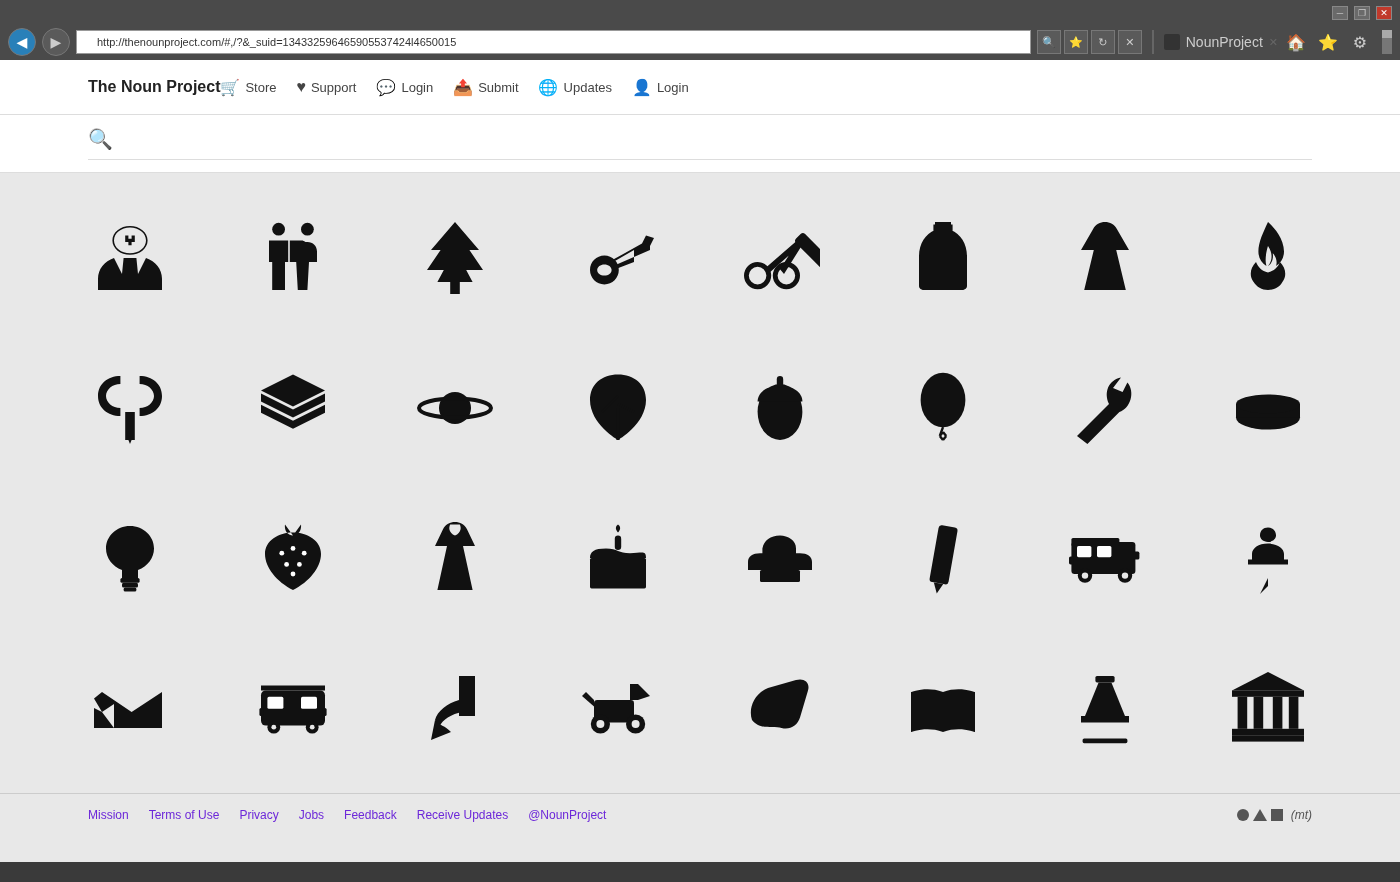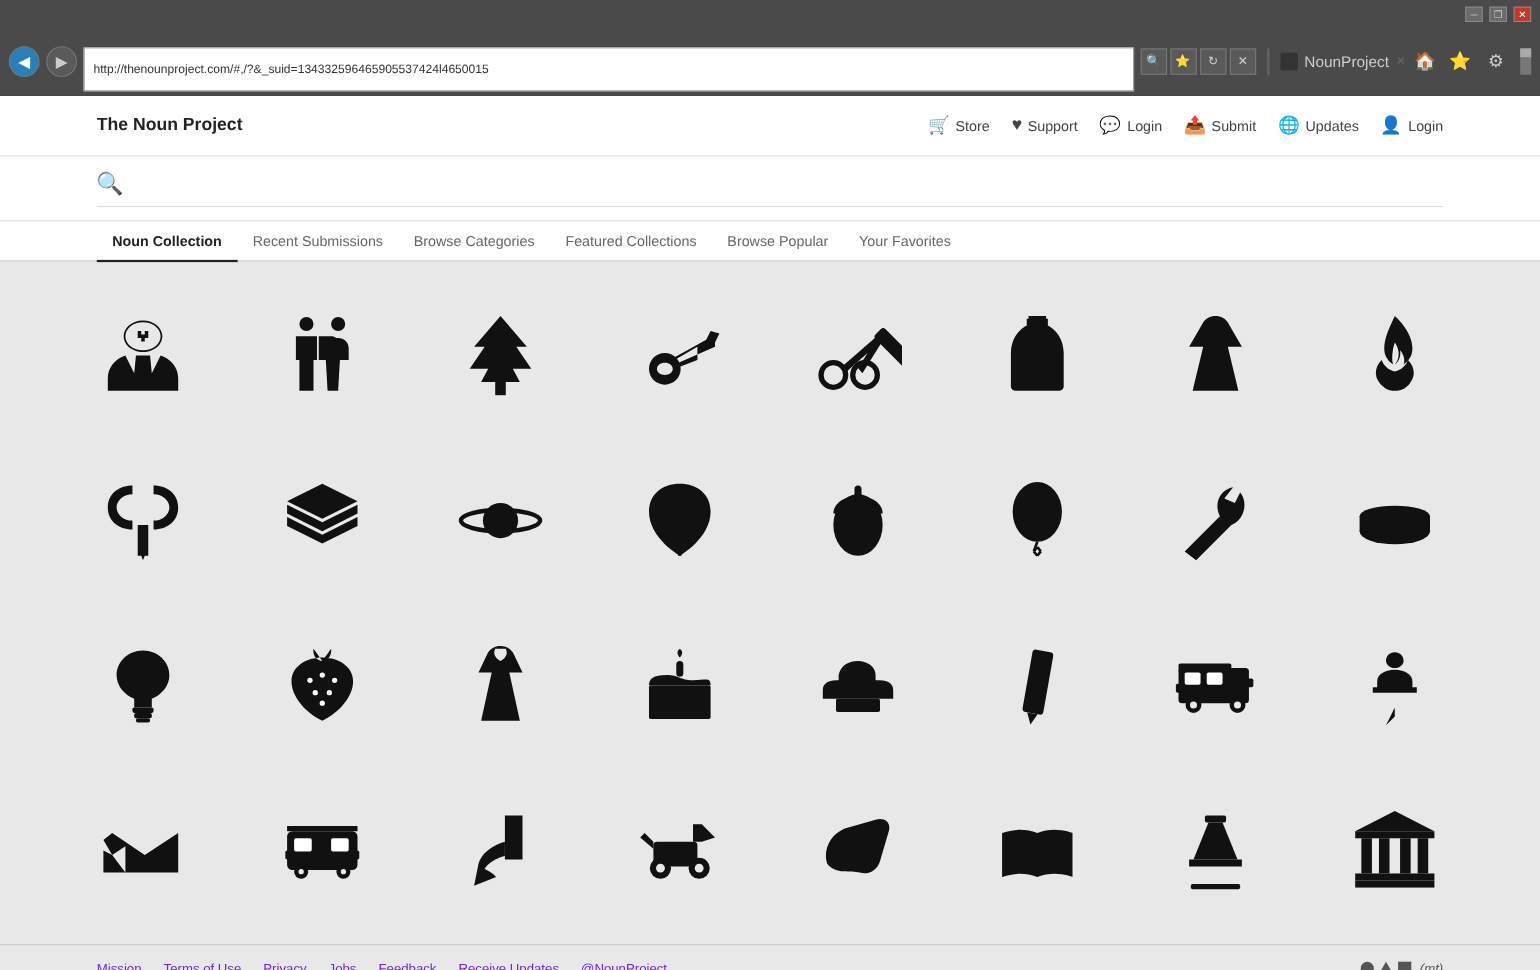--- a/index.html
+++ b/index.html
@@ -7,36 +7,36 @@
 
     
     .browser-chrome { background: #4a4a4a; padding: 6px 8px 0 8px; }
     .browser-titlebar { display: flex; align-items: center; justify-content: space-between; margin-bottom: 4px; }
     .browser-controls { display: flex; gap: 6px; }
     .win-btn { width: 16px; height: 14px; background: #6a6a6a; border: 1px solid #888; color: #ccc; font-size: 9px; display: flex; align-items: center; justify-content: center; cursor: pointer; }
     .win-btn.close { background: #c0392b; color: white; }
     .browser-toolbar { display: flex; align-items: center; gap: 6px; padding: 4px 0; }
     .nav-btn { width: 28px; height: 28px; border-radius: 50%; background: #5a5a5a; border: 1px solid #777; color: #ccc; display: flex; align-items: center; justify-content: center; font-size: 14px; cursor: pointer; }
     .nav-btn.back { background: #2980b9; color: white; }
-    .address-bar { flex: 1; background: white; border: 1px solid #999; height: 40px; padding: 0 8px; font-size: 11px; display: flex; align-items: center; margin-top: 15px; }
+    .address-bar { flex: 1; background: white; border: 1px solid #999; height: 24px; padding: 0 20px; font-size: 11px; display: flex; align-items: center; }
     .browser-icon-btn { width: 24px; height: 24px; background: #5a5a5a; border: 1px solid #777; display: flex; align-items: center; justify-content: center; color: #ccc; font-size: 11px; cursor: pointer; }
     .tab-favicon { width: 14px; height: 14px; background: #333; border-radius: 2px; }
     .tab-close { margin-left: auto; color: #666; font-size: 11px; cursor: pointer; }
     .toolbar-icon-btn { width: 24px; height: 24px; color: #ccc; font-size: 16px; display: flex; align-items: center; justify-content: center; cursor: pointer; }
 
     
     .page-content { background: #e8e8e8; height: calc(882px - 80px); overflow-y: auto; position: relative; }
 
     
     .page-content::-webkit-scrollbar { width: 16px; }
     .page-content::-webkit-scrollbar-track { background: #d0d0d0; }
     .page-content::-webkit-scrollbar-thumb { background: #a0a0a0; border: 1px solid #888; }
 
     
-    .site-header { background: white; padding: 0 88px; display: flex; align-items: center; justify-content: space-between; border-bottom: 1px solid #ddd; height: 55px; }
+    .site-header { background: white; padding: 0 88px; display: flex; align-items: center; justify-content: flex-start; border-bottom: 1px solid #ddd; height: 55px; }
     .site-logo { font-size: 16px; font-weight: bold; color: #222; }
     .site-nav { display: flex; align-items: center; gap: 20px; }
     .nav-item { display: flex; align-items: center; gap: 5px; font-size: 13px; color: #444; cursor: pointer; text-decoration: none; }
     .nav-icon { font-size: 16px; }
 
     
     .search-area { background: white; padding: 12px 88px; border-bottom: 1px solid #ddd; }
     .search-box { display: flex; align-items: center; gap: 8px; border-bottom: 1px solid #ddd; padding-bottom: 8px; }
     .search-icon-main { font-size: 20px; color: #555; }
     .search-input-main { border: none; outline: none; font-size: 16px; flex: 1; background: transparent; color: #333; }
@@ -135,28 +135,20 @@
     </nav>
   </div>
 
   <div class="search-area">
     <div class="search-box">
       <span class="search-icon-main">🔍</span>
       <input class="search-input-main" type="text" placeholder="" style="">
     </div>
   </div>
 
-  <div class="nav-tabs">
-    <div class="nav-tab active">Noun Collection</div>
-    <div class="nav-tab">Recent Submissions</div>
-    <div class="nav-tab">Browse Categories</div>
-    <div class="nav-tab">Featured Collections</div>
-    <div class="nav-tab">Browse Popular</div>
-    <div class="nav-tab">Your Favorites</div>
-  </div>
 
   <div class="icons-grid">
 
     <div class="icon-cell">
       <svg viewBox="0 0 100 100">
           <path d="M50 10 C38 10 28 18 28 28 C28 38 38 46 50 46 C62 46 72 38 72 28 C72 18 62 10 50 10Z M50 12 C61 12 70 19 70 28 C70 37 61 44 50 44 C39 44 30 37 30 28 C30 19 39 12 50 12Z M44 30 L44 22 L48 22 L48 26 L52 26 L52 22 L56 22 L56 30 L52 30 L52 34 L48 34 L48 30Z M30 50 C18 54 10 64 10 76 L10 90 L90 90 L90 76 C90 64 82 54 70 50 L60 70 L58 50 L42 50 L40 70Z"></path>
         </svg>
     </div>
 
     <div class="icon-cell">

